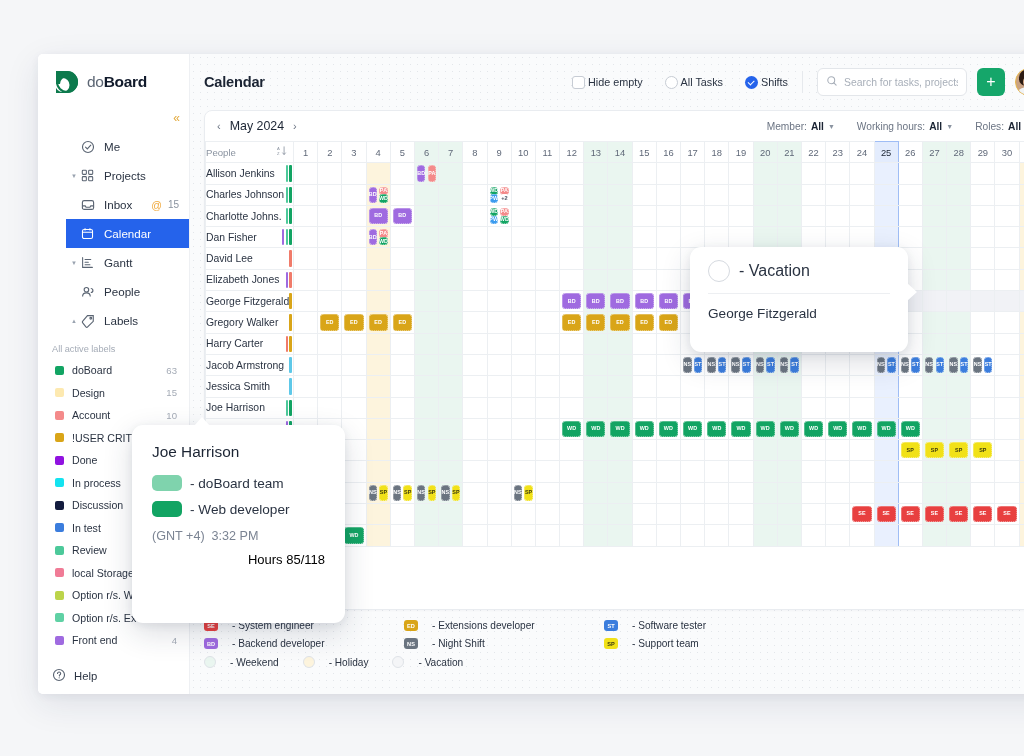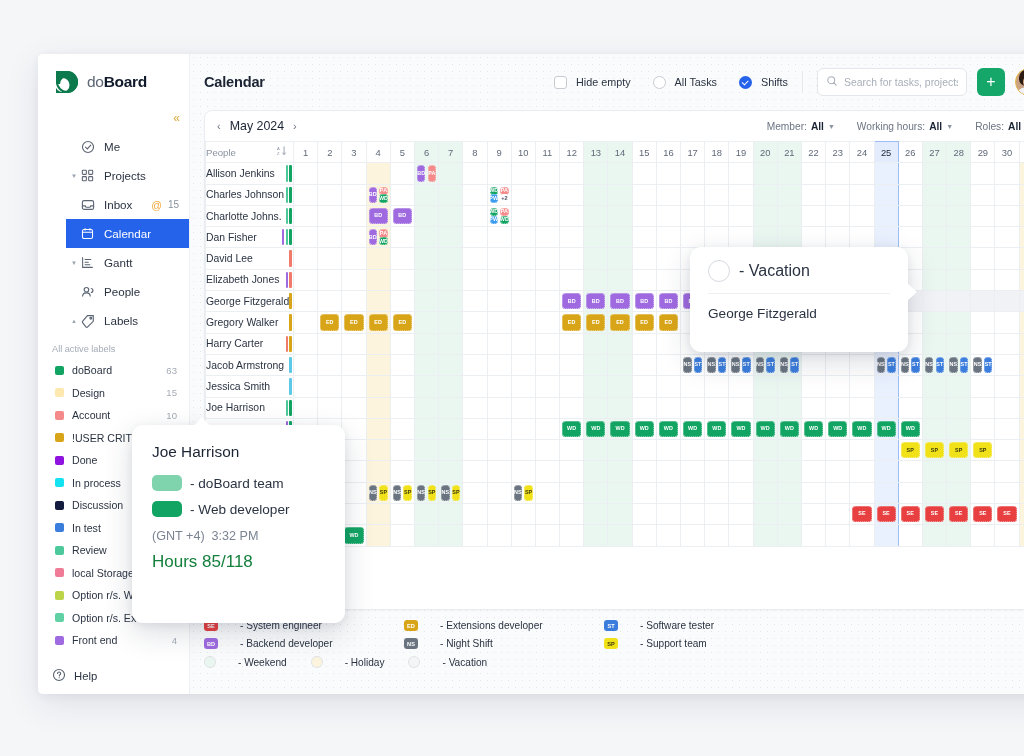--- a/index.html
+++ b/index.html
@@ -43,21 +43,21 @@
   .sw { width:9px; height:9px; border-radius:2px; margin-right:8px; flex:0 0 9px;}
   .label-count { margin-left:auto; margin-right:12px; font-size:9.6px; color:#a4abb6;}
   .help { position:absolute; left:0; bottom:10px; width:100%; display:flex; align-items:center; gap:8px; padding-left:14px; font-size:11.3px; color:#2a3342; cursor:pointer;}
 
   
   .main { flex:1; display:flex; flex-direction:column; min-width:0; background:#fafbfc;
     background-image:radial-gradient(#e3e6ea 0.6px, transparent 0.6px); background-size:7px 7px; }
   .topbar { height:56px; display:flex; align-items:center; padding:0 16px 0 14px; gap:10px; flex:0 0 56px;}
   .page-title { font-size:14.6px; font-weight:700; color:#1b2433; letter-spacing:-.2px;}
   .topbar-spacer{ flex:1; }
-  .chk-opt { display:flex; align-items:center; gap:9px; font-size:10.8px; color:#2a3342; cursor:pointer;}
+  .chk-opt { display:flex; align-items:center; gap:3px; font-size:10.8px; color:#2a3342; cursor:pointer;}
   .chk-box { width:13px; height:13px; border:1.4px solid #c7ccd4; border-radius:3px; background:#fff;}
   .radio { width:13px; height:13px; border:1.4px solid #c7ccd4; border-radius:50%; background:#fff;}
   .radio.on { border:none; background:#2563eb; position:relative;}
   .radio.on:after{ content:""; position:absolute; left:3.2px; top:4.1px; width:5px; height:2.6px; border-left:1.5px solid #fff; border-bottom:1.5px solid #fff; transform:rotate(-45deg);}
   .tb-sep { width:1px; height:22px; background:#e6e9ed; margin:0 4px;}
   .search { width:150px; height:28px; border:1px solid #e3e6ea; border-radius:6px; background:#fff; display:flex; align-items:center; gap:6px; padding:0 8px;}
   .search input { border:none; outline:none; font-size:10.4px; color:#2a3342; width:100%; font-family:inherit; background:transparent;}
   .search input::placeholder{ color:#a8afb9;}
   .plus-btn { width:28px; height:28px; border-radius:6px; background:#15a66a; color:#fff; display:flex; align-items:center; justify-content:center; font-size:16px; cursor:pointer; border:none;}
   .avatar { width:28px; height:28px; border-radius:50%; border:1.6px solid #e8b84b; overflow:hidden; background:#c9a283; position:relative;}
@@ -104,33 +104,33 @@
   .chip.q-tl { left:2px; width:8.5px; top:2px; height:8.5px; bottom:auto;}
   .chip.q-tr { right:2px; width:8.5px; top:2px; height:8.5px; bottom:auto;}
   .chip.q-bl { left:2px; width:8.5px; bottom:2px; height:8.5px; top:auto;}
   .chip.q-br { right:2px; width:8.5px; bottom:2px; height:8.5px; top:auto;}
   .chip.plus { background:#fff; color:#4a5263; border:none; font-size:5.6px;}
 
   
   .legend { flex:0 0 84px; padding:10px 14px 0 14px; display:flex; flex-direction:column; gap:7px;}
   .legend-cols { display:flex; gap:0px;}
   .legend-col { width:200px; display:flex; flex-direction:column; gap:7px;}
-  .lg-item { display:flex; align-items:center; gap:22px; font-size:10.1px; color:#2a3342;}
+  .lg-item { display:flex; align-items:center; gap:14px; font-size:10.1px; color:#2a3342;}
   .lg-chip { width:14px; height:11px; border-radius:3px; color:#fff; font-size:5.6px; font-weight:700; display:flex; align-items:center; justify-content:center;}
   .lg-circle { width:12px; height:12px; border-radius:50%; border:1px solid #dfe3e8;}
   .legend-bottom { display:flex; gap:24px; padding-left:0px;}
 
   
   .pop { position:absolute; background:#fff; border-radius:11px; box-shadow:0 10px 30px rgba(30,42,70,.16), 0 2px 8px rgba(30,42,70,.08); }
   #pop-joe { left:132px; top:425px; width:213px; height:198px; padding:18px 20px;}
   #pop-joe .pop-title { font-size:15.4px; color:#1b2433; margin-bottom:14px;}
   .pop-row { display:flex; align-items:center; gap:8px; font-size:13.6px; color:#2a3342; margin-bottom:10px;}
   .pop-sw { width:30px; height:16px; border-radius:5px;}
   #pop-joe .pop-meta { font-size:12.6px; color:#7b8493; margin-top:12px;}
-  #pop-joe .pop-meta2 { font-size:17px; color:#15803d; margin-top:9px;}
+  #pop-joe .pop-meta2 { font-size:13px; color:#000000; margin-top:9px;text-align:right;}
   #pop-joe .tail { position:absolute; left:62px; top:-8px; width:16px; height:9px; background:#fff; clip-path:polygon(50% 0,100% 100%,0 100%);}
 
   #pop-george { left:690px; top:247px; width:218px; height:105px; padding:13px 18px;}
   #pop-george .gv-row { display:flex; align-items:center; gap:9px; font-size:16px; color:#2a3342; padding-bottom:11px; border-bottom:1px solid #edeff2;}
   #pop-george .gv-circle { width:22px; height:22px; border-radius:50%; border:1.4px solid #d6dae0;}
   #pop-george .gv-name { font-size:13.6px; color:#2a3342; padding-top:12px;}
   #pop-george .tail { position:absolute; right:-9px; top:36px; width:10px; height:18px; background:#fff; clip-path:polygon(0 0,100% 50%,0 100%);}
 </style>
 </head>
 <body>

